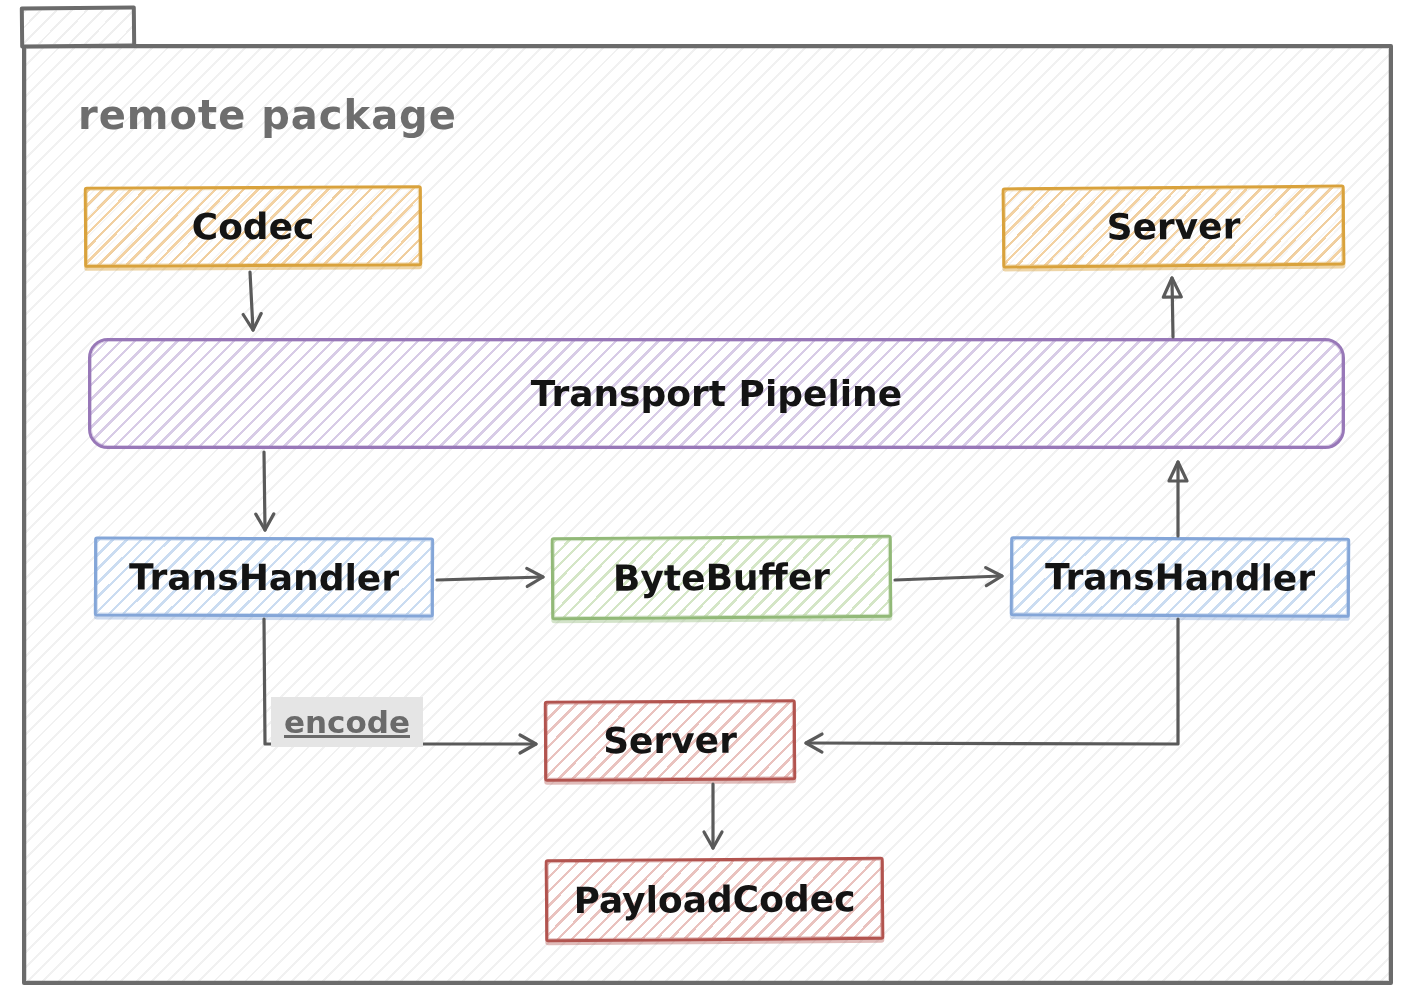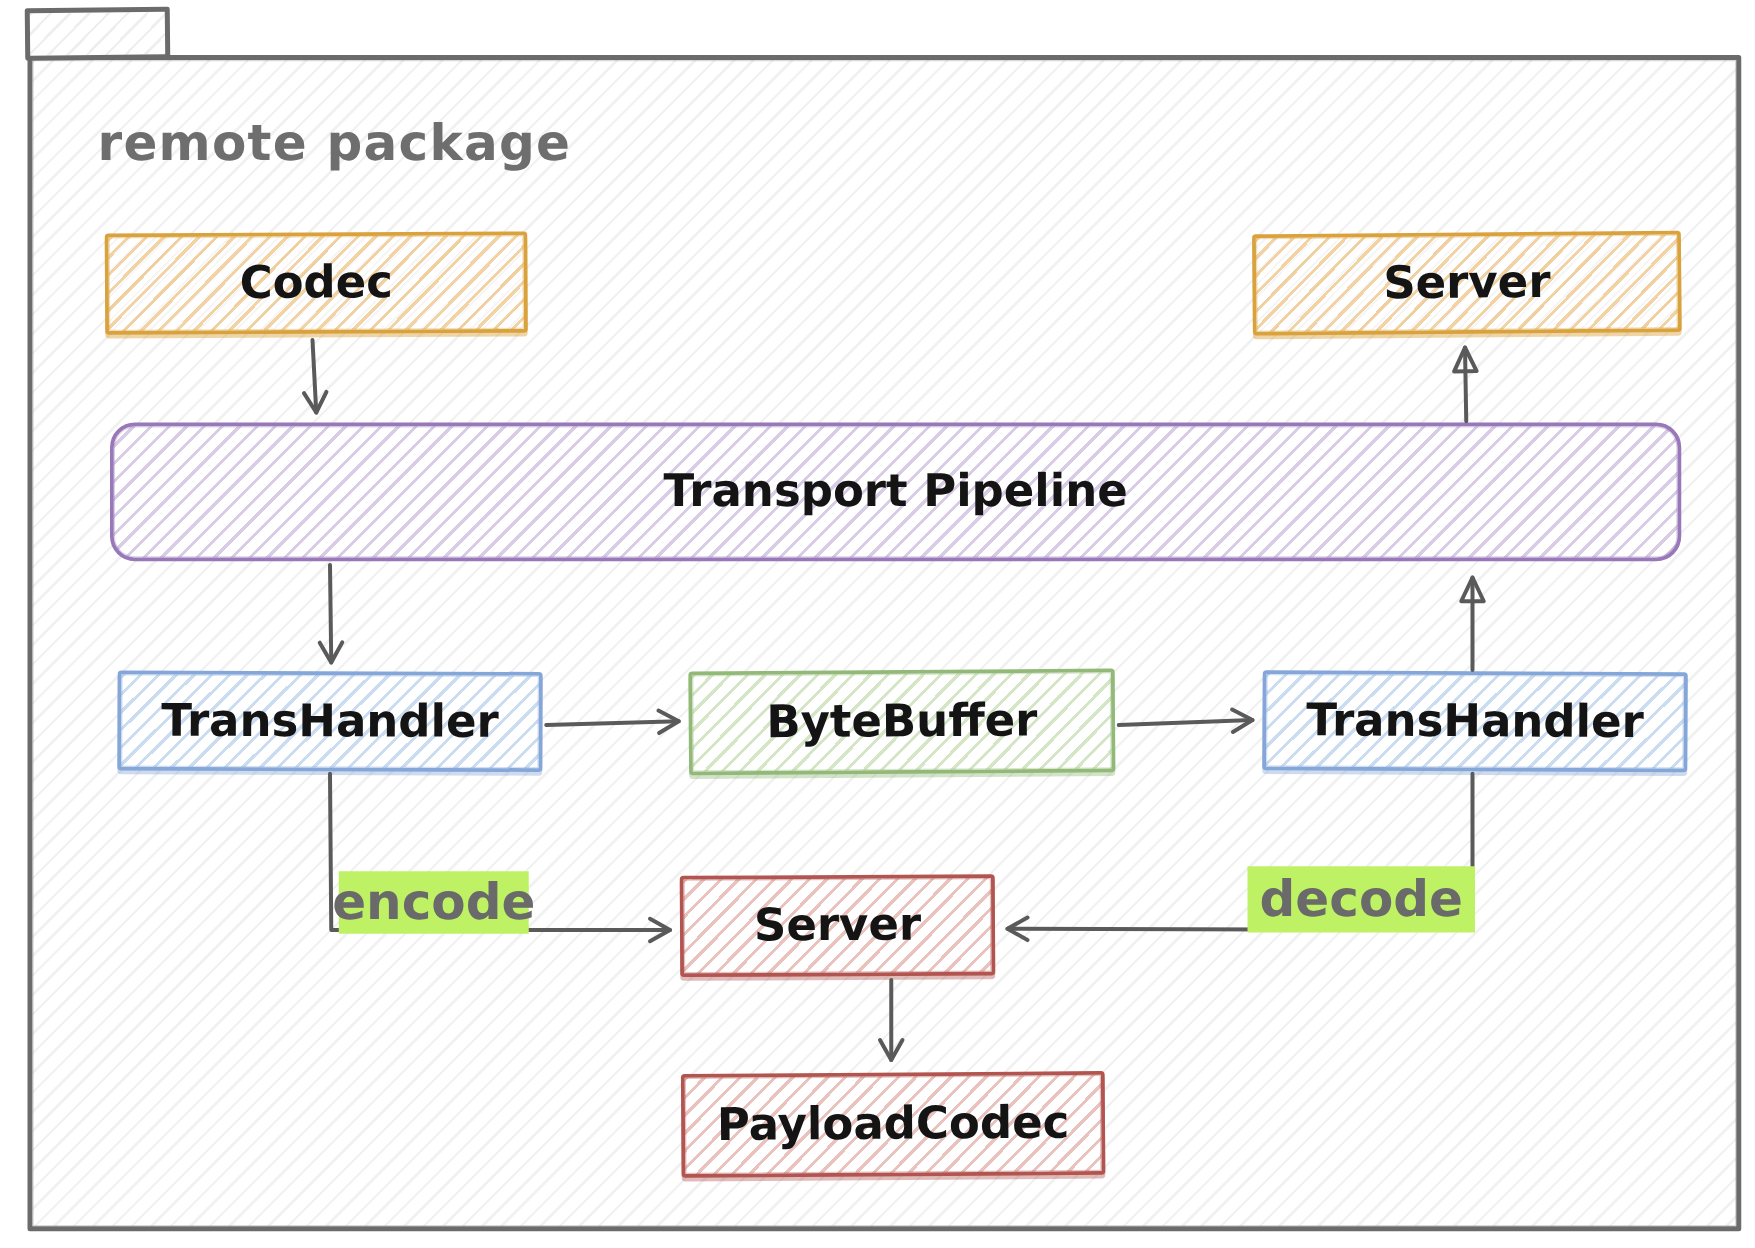--- a/index.html
+++ b/index.html
@@ -86,24 +86,25 @@
   #node-pipeline          { left: 88px;  top: 338px; width: 1257px; height: 111px; }
   #node-transhandler-left { left: 94px;  top: 537px; width: 340px; height: 80px; transform: rotate(0.2deg); }
   #node-bytebuffer        { left: 551px; top: 536px; width: 341px; height: 83px; transform: rotate(-0.4deg); }
   #node-transhandler-right{ left: 1010px;top: 537px; width: 340px; height: 80px; transform: rotate(0.3deg); }
   #node-codec             { left: 544px; top: 700px; width: 252px; height: 81px; transform: rotate(-0.3deg); }
   #node-payloadcodec      { left: 545px; top: 858px; width: 339px; height: 83px; transform: rotate(-0.4deg); }
 
   
   .edge-chip {
     position: absolute; z-index: 6;
-    background: #bef264;
-    color: #6a6a6a; font-size: 40px; font-weight: 600;
+    background: #e5e5e5;
+    color: #6a6a6a; font-size: 31px; font-weight: 600;
     display: flex; align-items: center; justify-content: center;
     white-space: nowrap;
+    text-decoration: underline;
   }
   #edge-label-encode { left: 271px;  top: 697px; width: 152px; height: 50px; }
   #edge-label-decode { left: 998px;  top: 693px; width: 182px; height: 53px; }
 
   
   #edges-layer {
     position: absolute; left: 0; top: 0; width: 1404px; height: 998px;
     z-index: 5; pointer-events: none;
   }
   #edges-layer path { stroke: #5a5a5a; stroke-width: 3.2; fill: none; stroke-linecap: round; stroke-linejoin: round; }
@@ -164,15 +165,14 @@
 
   <div class="node c-red" id="node-codec">
     <span class="lbl">Server</span>
   </div>
 
   <div class="node c-red" id="node-payloadcodec">
     <span class="lbl">PayloadCodec</span>
   </div>
 
   <div class="edge-chip" id="edge-label-encode">encode</div>
-  <div class="edge-chip" id="edge-label-decode">decode</div>
 
 </div>
 
 </body></html>

